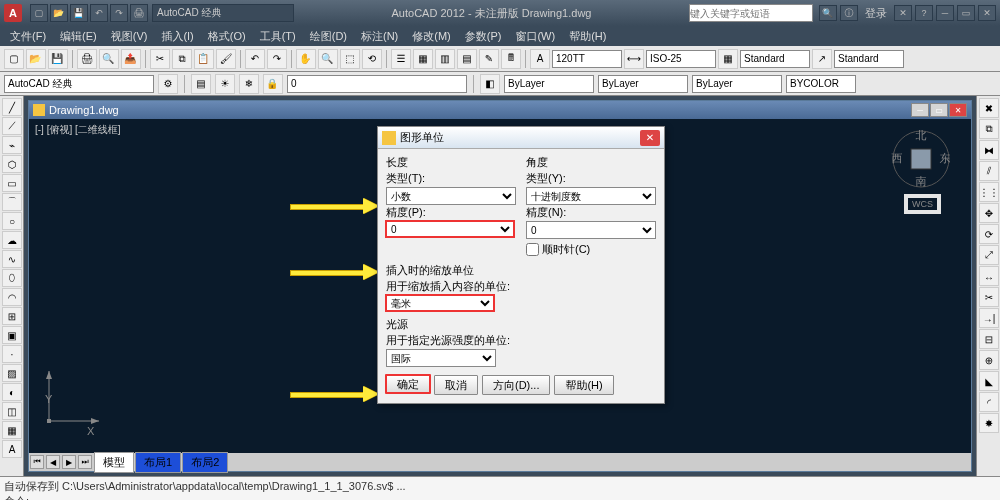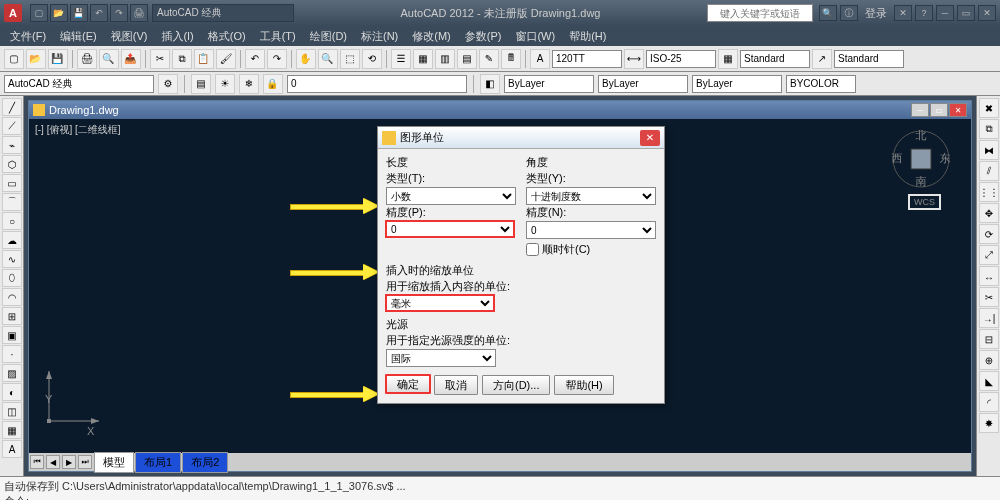--- a/index.html
+++ b/index.html
@@ -3,21 +3,21 @@
 <meta charset="utf-8">
 <style>
 *{box-sizing:border-box;margin:0;padding:0;font-family:"Microsoft YaHei",SimSun,Arial,sans-serif;font-size:11px}
 body{background:#4a5a6a;width:1000px;height:500px;overflow:hidden;position:relative}
 .titlebar{height:26px;background:linear-gradient(#5a6a7a,#3a4a5a);display:flex;align-items:center;color:#ccc;padding:0 4px}
 .app-icon{width:18px;height:18px;background:#c43434;border-radius:2px;margin-right:4px;display:flex;align-items:center;justify-content:center;color:#fff;font-weight:bold;font-size:10px}
 .qat{display:flex;gap:2px;margin-left:4px}
 .qat-btn{width:18px;height:18px;background:#4a5a6a;border:1px solid #2a3a4a;display:flex;align-items:center;justify-content:center;color:#bbb;font-size:9px}
 .workspace-sel{background:#3a4a5a;border:1px solid #2a3a4a;color:#ccc;padding:1px 4px;font-size:10px;margin-left:4px;height:18px}
 .title-text{flex:1;text-align:center;color:#ccc;font-size:11px}
-.search-box{width:106px;height:18px;background:#fff;border:1px solid #888;font-size:10px;padding:0 12px;color:#999}
+.search-box{width:124px;height:18px;background:#fff;border:1px solid #888;font-size:10px;padding:0 0;color:#999}
 .title-right{display:flex;gap:3px;align-items:center;margin-left:6px}
 .title-btn{width:18px;height:16px;background:#4a5a6a;border:1px solid #2a3a4a;color:#bbb;font-size:9px;display:flex;align-items:center;justify-content:center}
 .menubar{height:20px;background:#3a4a5a;display:flex;align-items:center;padding:0 4px;gap:2px}
 .menu-item{color:#ddd;padding:2px 6px;font-size:11px;cursor:pointer}
 .toolbar{height:26px;background:#e8e8e8;border-bottom:1px solid #888;display:flex;align-items:center;padding:0 4px;gap:2px}
 .tb-btn{width:20px;height:20px;background:#f0f0f0;border:1px solid #ccc;display:flex;align-items:center;justify-content:center;font-size:10px}
 .tb-sep{width:1px;height:18px;background:#aaa;margin:0 2px}
 .tb-combo{height:18px;background:#fff;border:1px solid #888;font-size:10px;padding:0 3px}
 .toolbar2{height:24px;background:#e8e8e8;border-bottom:1px solid #888;display:flex;align-items:center;padding:0 4px;gap:4px}
 .ws-combo{width:150px;height:18px;background:#fff;border:1px solid #888;font-size:10px;padding:0 3px}
@@ -32,21 +32,21 @@
 .doc-winbtns{margin-left:auto;display:flex;gap:1px}
 .doc-winbtn{width:18px;height:14px;background:#d5d5d5;border:1px solid #888;font-size:8px;display:flex;align-items:center;justify-content:center}
 .doc-winbtn.close{background:#d44}
 .canvas{position:absolute;top:18px;left:0;right:0;bottom:18px;background:#0a1a2a}
 .viewport-label{position:absolute;top:4px;left:6px;color:#ccc;font-size:10px}
 .ucs{position:absolute;bottom:20px;left:20px;color:#888}
 .ucs-y{position:absolute;bottom:28px;left:-4px;font-size:11px}
 .ucs-x{position:absolute;bottom:-4px;left:38px;font-size:11px}
 .ucs-axis{stroke:#888;stroke-width:1;fill:none}
 .viewcube{position:absolute;top:10px;right:20px;width:60px;height:60px}
-.wcs-label{position:absolute;top:75px;right:30px;color:#888;font-size:9px;border:2px solid #e5e5e5;padding:1px 4px}
+.wcs-label{position:absolute;top:75px;right:30px;color:#888;font-size:9px;border:4px solid #e5e5e5;padding:1px 4px}
 .doc-tabs{position:absolute;bottom:0;left:0;right:0;height:18px;background:#ccc;display:flex;align-items:center;font-size:10px}
 .doc-tab-nav{width:14px;height:14px;background:#ddd;border:1px solid #999;margin:0 1px;display:flex;align-items:center;justify-content:center;font-size:8px}
 .doc-tab{padding:2px 8px;background:#1d4ed8;border:1px solid #999;margin-left:1px}
 .doc-tab.active{background:#fff}
 .cmd-area{height:40px;background:#f5f5f5;border-top:1px solid #888;font-family:monospace;font-size:10px;padding:2px 4px;color:#333}
 .cmd-line{white-space:nowrap}
 .dialog{position:absolute;top:126px;left:377px;width:288px;background:#f0f0f0;border:1px solid #888;box-shadow:2px 2px 6px rgba(0,0,0,.4);z-index:100}
 .dlg-title{height:22px;background:linear-gradient(#fff,#d8e4f0);display:flex;align-items:center;padding:0 4px;border-bottom:1px solid #aaa}
 .dlg-title-icon{width:14px;height:14px;background:#f5c542;margin-right:4px}
 .dlg-title-text{flex:1;font-size:11px}

